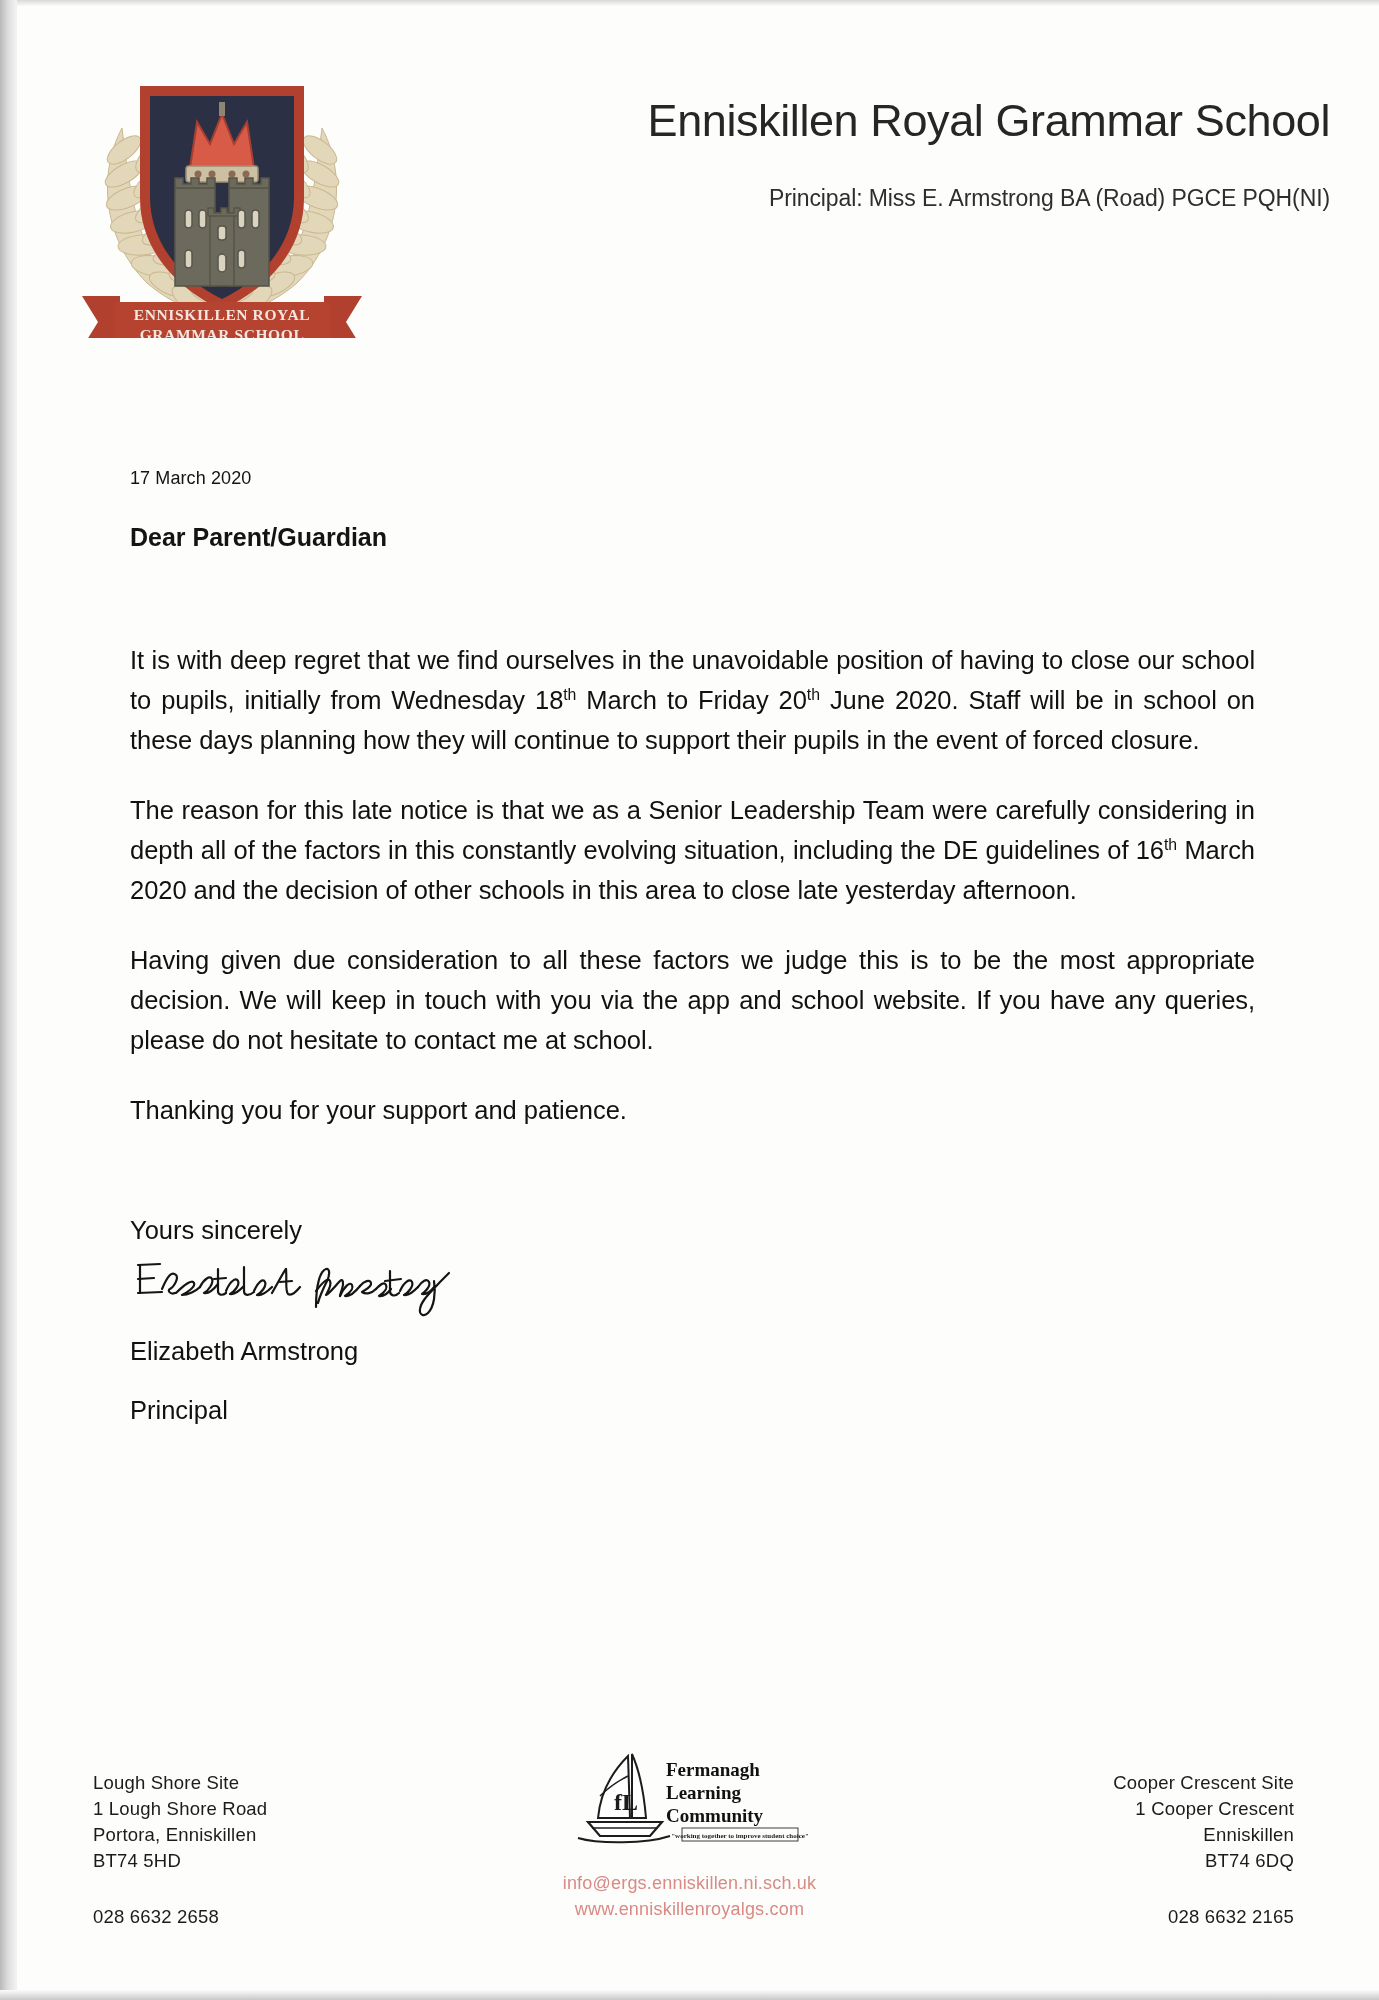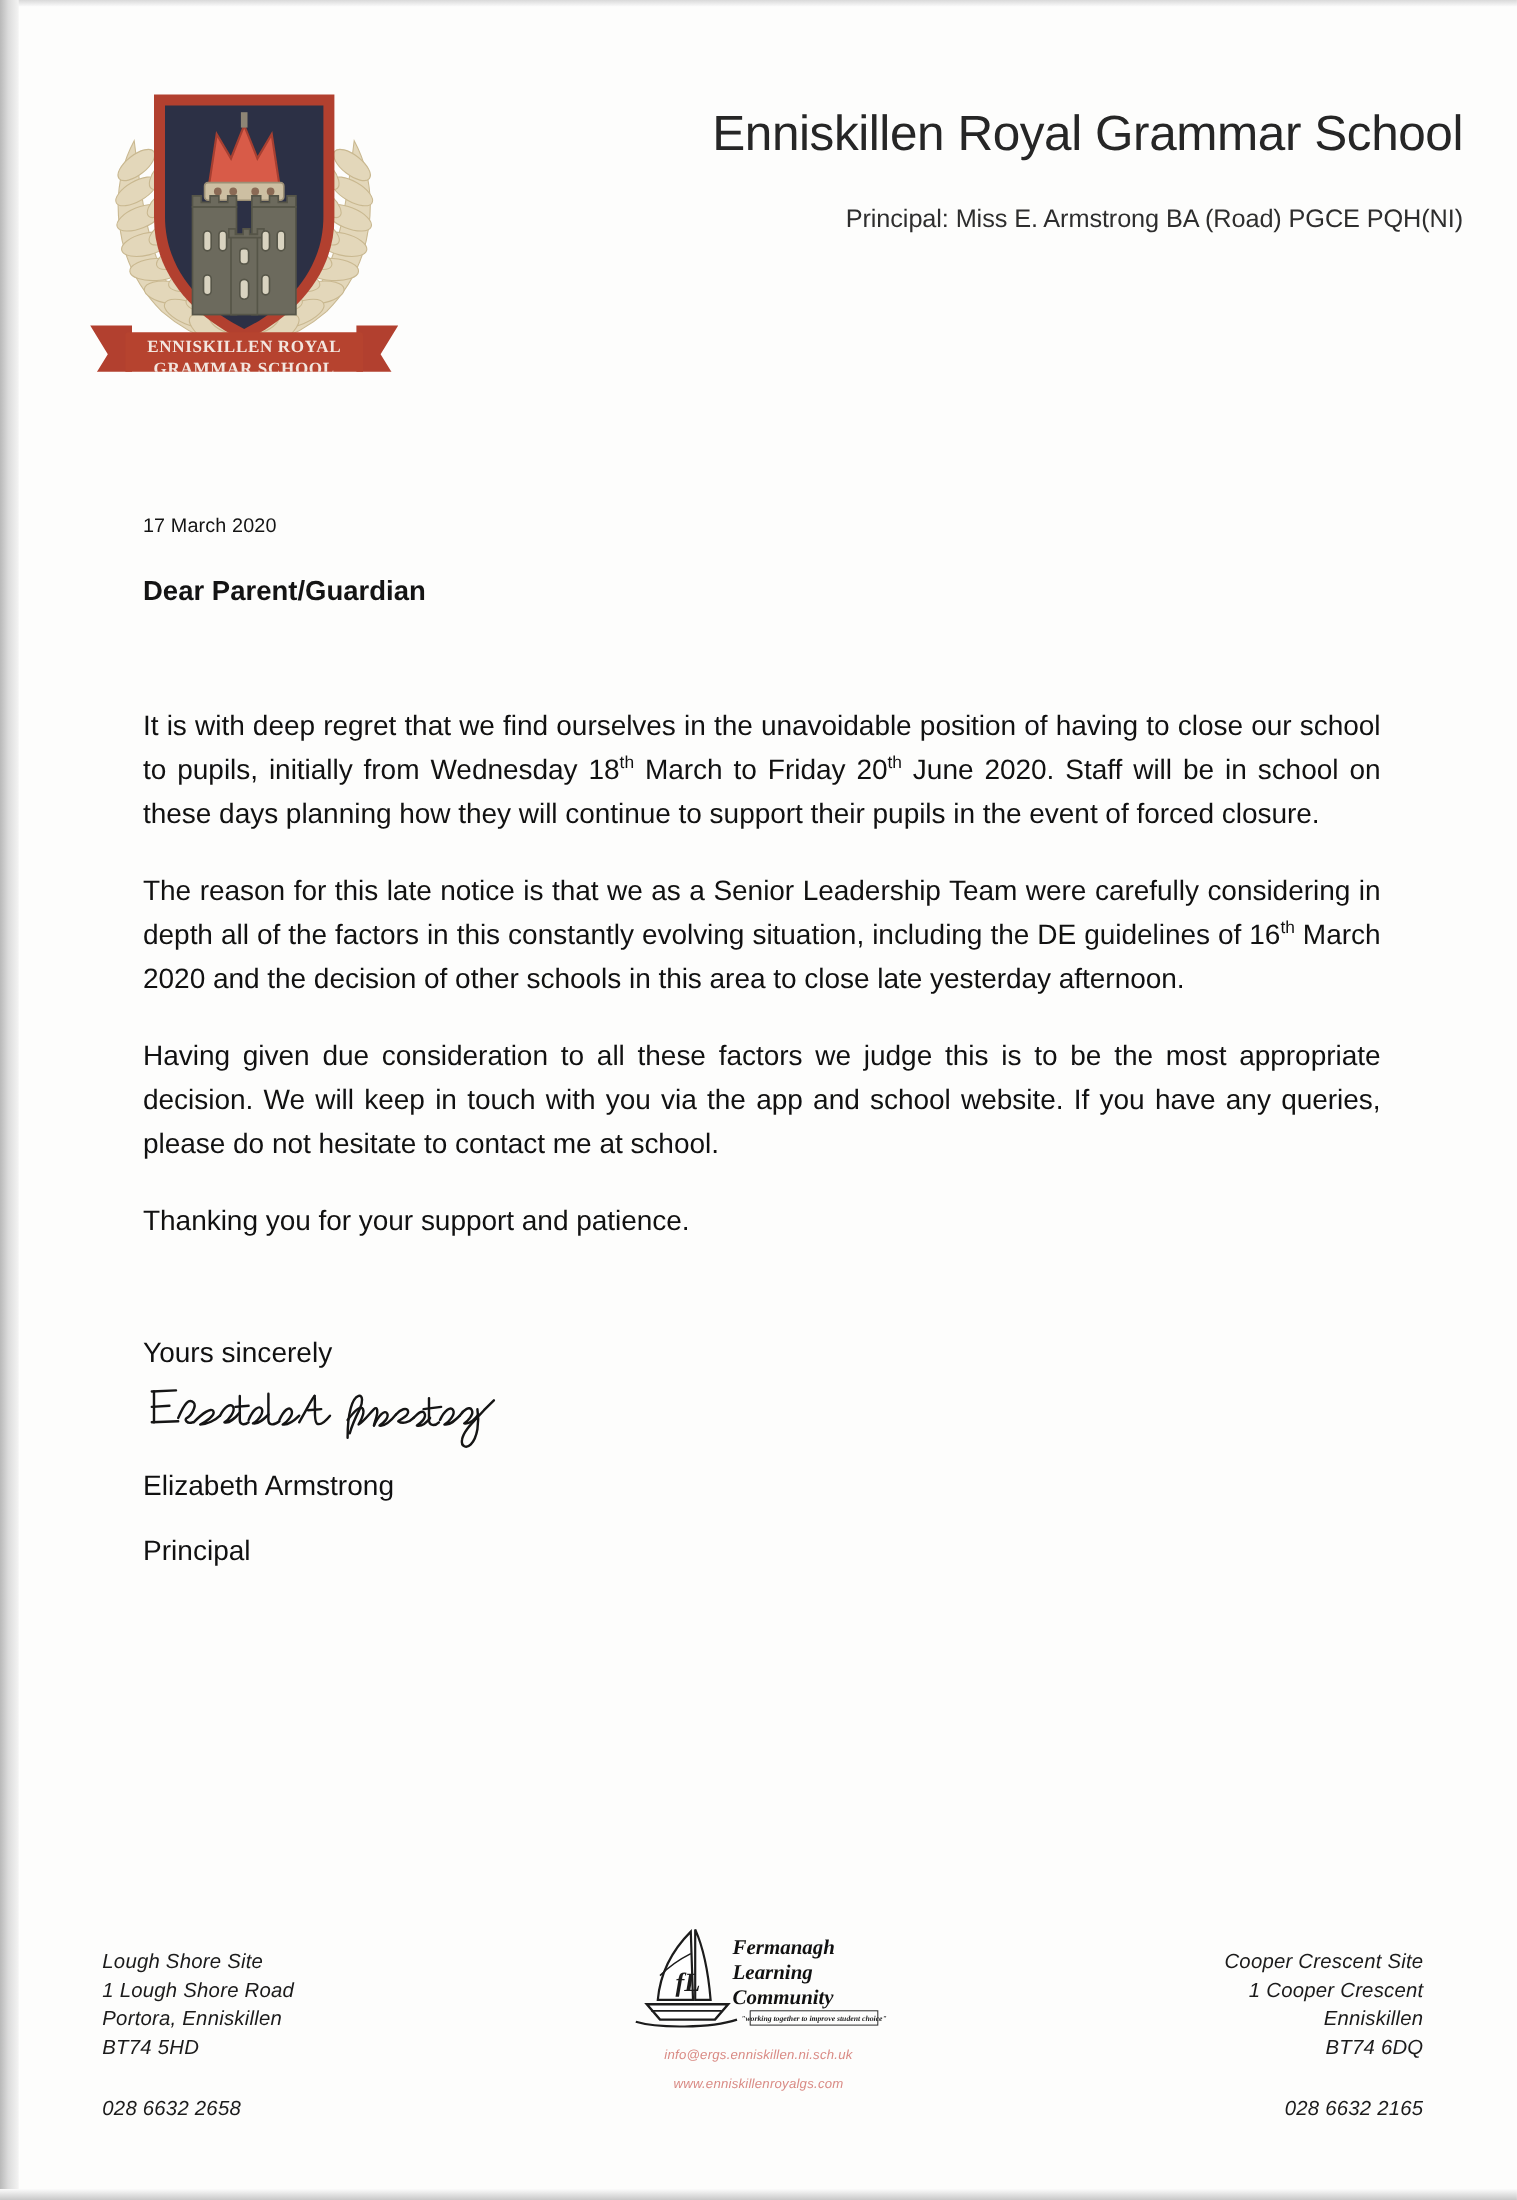--- a/index.html
+++ b/index.html
@@ -140,21 +140,20 @@
   }
 
   
   .footer {
     position: absolute;
     left: 0;
     top: 1740px;
     width: 1379px;
     height: 240px;
     font-family: "Liberation Sans", sans-serif;
-    font-style: italic;
   }
   .footer-left {
     position: absolute;
     left: 93px;
     top: 30px;
     font-size: 18.5px;
     line-height: 26px;
     color: #1b1b1b;
     text-align: left;
     letter-spacing: 0.2px;
@@ -180,22 +179,22 @@
     width: 1379px;
     text-align: center;
   }
   .flc-logo {
     display: inline-block;
     width: 240px;
     height: 96px;
     position: relative;
   }
   .flc-contact {
-    margin-top: 6px;
-    font-size: 12px;
+    margin-top: 22px;
+    font-size: 18px;
     line-height: 26px;
     color: #d98a84;
     letter-spacing: 0.2px;
     text-align: center;
   }
 </style>
 </head>
 <body>
 
 <div class="page">

